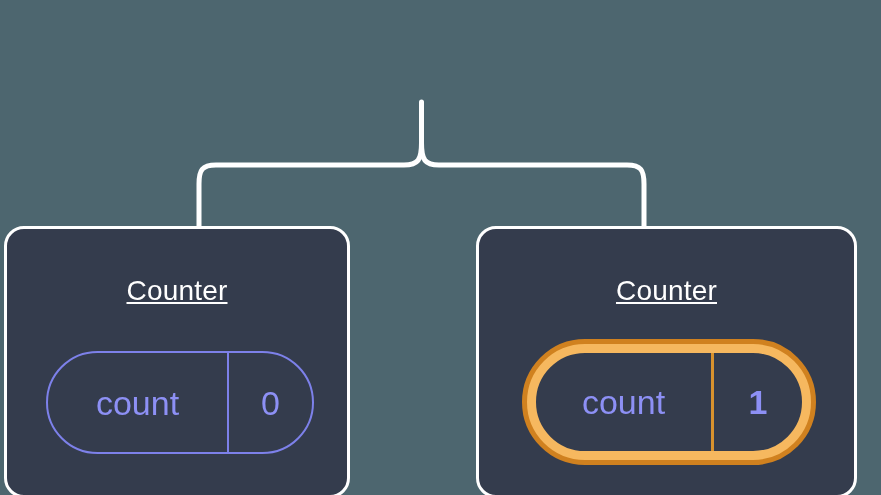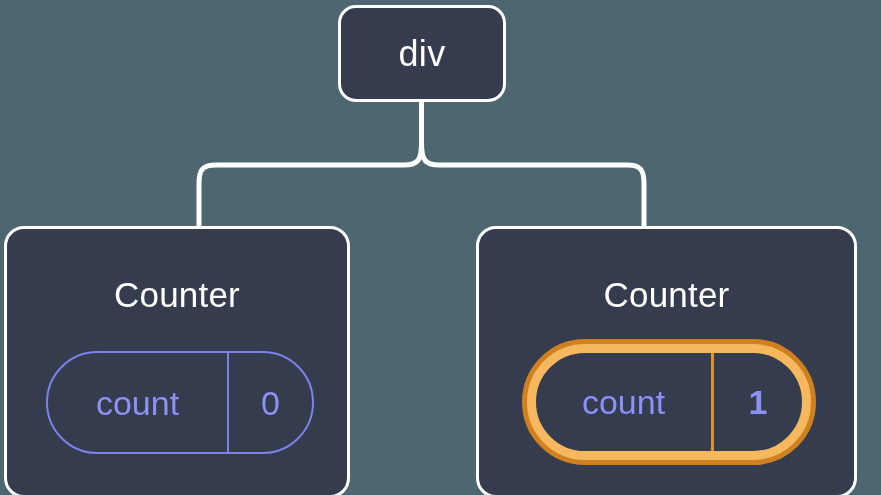--- a/index.html
+++ b/index.html
@@ -63,23 +63,24 @@
   .node-left  { left: 4px;   width: 346px; }
   .node-right { left: 476px; width: 381px; }
 
   .child-title {
     position: absolute;
     left: 0;
     right: 0;
     top: 48px;
     text-align: center;
     color: #ffffff;
-    font-size: 35px;
+    font-size: 28px;
     line-height: 1;
     letter-spacing: 0.2px;
+    text-decoration: underline;
   }
 
   
   .pill {
     position: absolute;
     box-sizing: border-box;
     display: flex;
     align-items: stretch;
     border-radius: 999px;
     background: transparent;
@@ -162,23 +163,20 @@
 <div id="stage">
 
   <svg id="connectors" viewBox="0 0 881 495" width="881" height="495" aria-hidden="true">
     <g fill="none" stroke="#ffffff" stroke-width="5" stroke-linecap="round" stroke-linejoin="round">
       <path d="M 421.5 102 L 421.5 143"></path>
       <path d="M 421.5 143 C 421.5 160 418 165 404 165 L 216 165 C 202 165 199 170 199 184 L 199 226"></path>
       <path d="M 421.5 143 C 421.5 160 425 165 439 165 L 627 165 C 641 165 644 170 644 184 L 644 226"></path>
     </g>
   </svg>
 
-  <div class="node node-root">
-    <span class="node-title">div</span>
-  </div>
 
   <div class="node node-child node-left">
     <div class="child-title">Counter</div>
 
     <div class="pill pill-plain">
       <div class="pill-key">count</div>
       <div class="pill-val">0</div>
     </div>
   </div>
 

